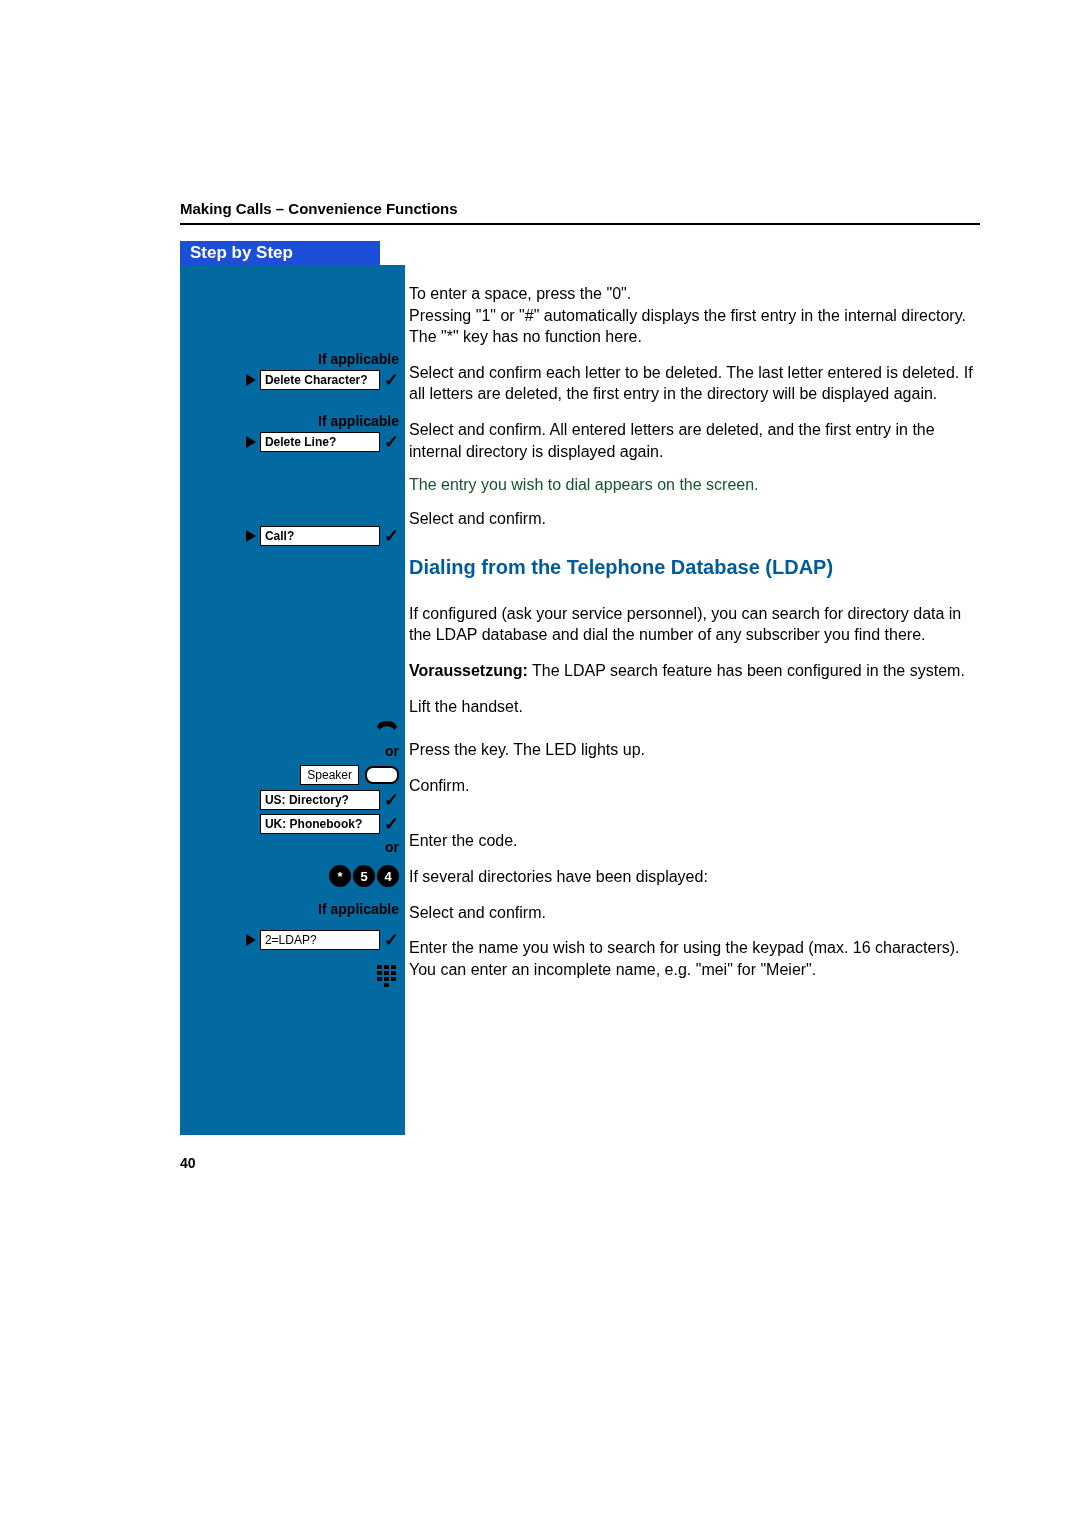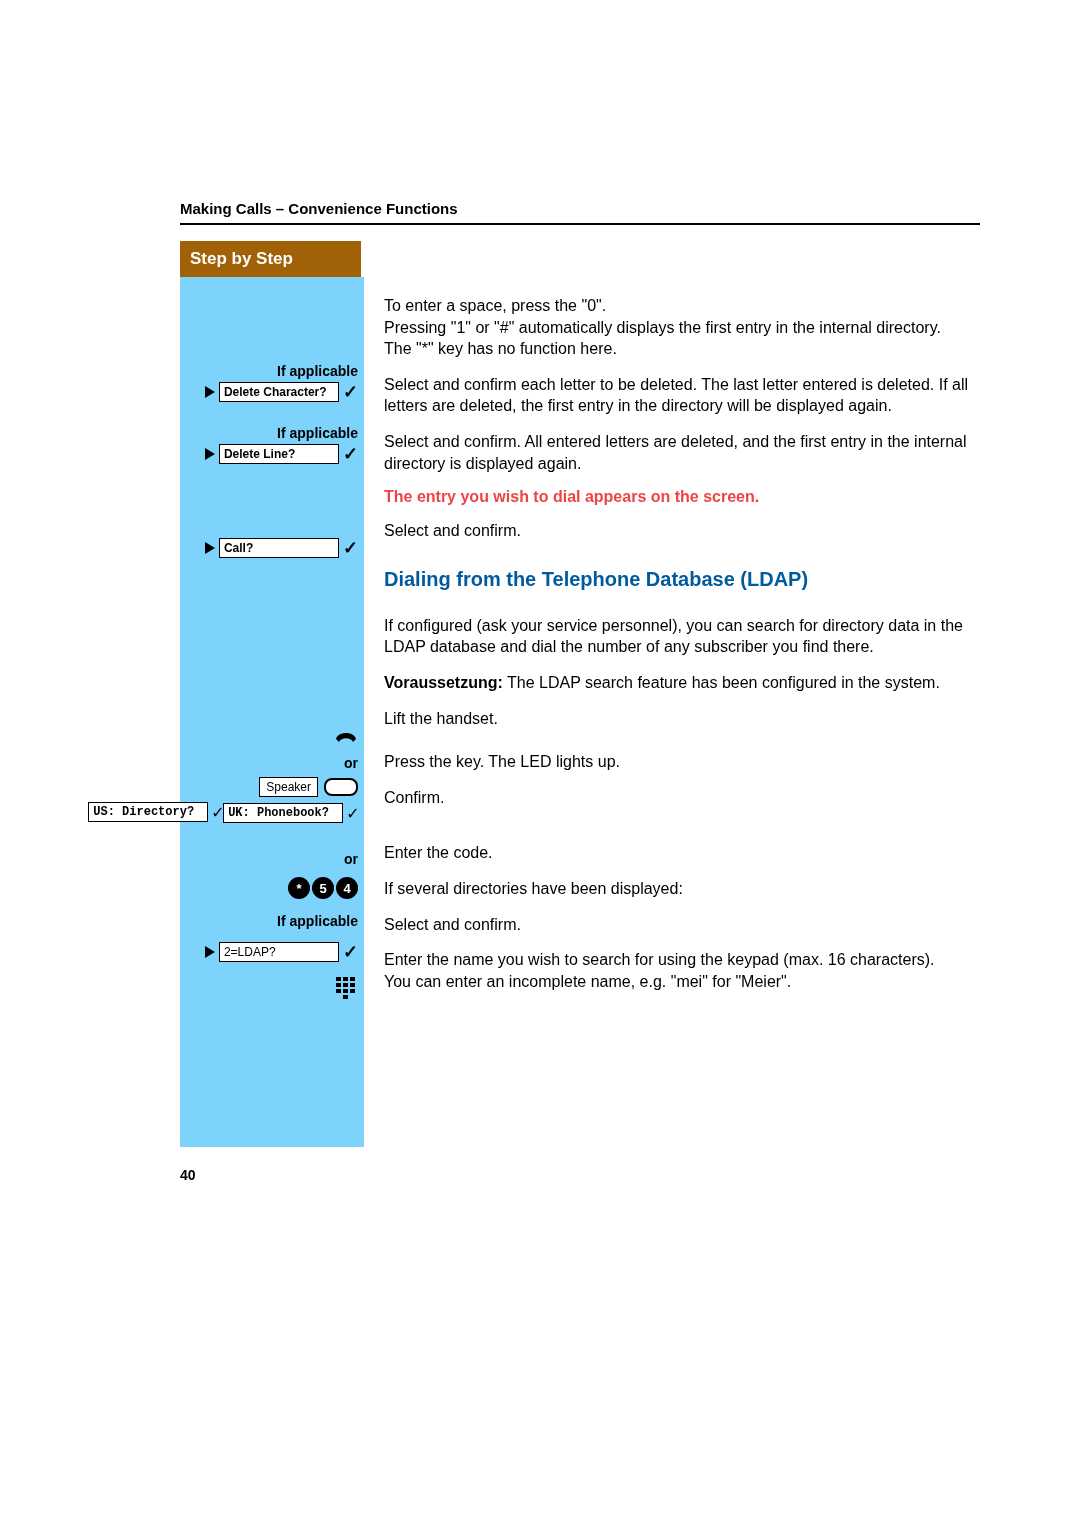--- a/index.html
+++ b/index.html
@@ -20,43 +20,43 @@
     font-weight: bold;
     color: #000;
     margin-bottom: 6px;
   }
   .header-rule {
     border: none;
     border-top: 2px solid #000;
     margin: 0 0 16px 0;
   }
   .step-header {
-    background: #a16207;
+    background: #1d4ed8;
     color: #fff;
     font-weight: bold;
     font-size: 17px;
-    padding: 8px 10px;
-    width: 181px;
+    padding: 2px 10px;
+    width: 200px;
     box-sizing: border-box;
   }
   .content-area {
     display: flex;
     flex-direction: row;
   }
   .left-col {
-    width: 184px;
-    background: #7dd3fc;
+    width: 225px;
+    background: #0369a1;
     box-sizing: border-box;
     position: relative;
     min-height: 870px;
     padding-bottom: 40px;
   }
   .right-col {
     flex: 1;
-    padding-left: 20px;
+    padding-left: 4px;
     box-sizing: border-box;
   }
   .left-row {
     position: absolute;
     right: 6px;
     display: flex;
     align-items: center;
     justify-content: flex-end;
     width: 190px;
   }
@@ -114,22 +114,22 @@
     border-radius: 8px;
     background: #fff;
     position: relative;
   }
   .body-text {
     font-size: 16px;
     line-height: 1.35;
     margin: 0 0 14px 0;
   }
   .section-heading-red {
-    color: #ef4444;
-    font-weight: bold;
+    color: #14532d;
+    font-weight: normal;
     font-size: 16px;
     margin: 10px 0 14px 0;
   }
   .section-heading-blue {
     color: #005a9e;
     font-weight: bold;
     font-size: 20px;
     margin: 26px 0 24px 0;
   }
   .handset-icon svg { width: 24px; height: 18px; }
@@ -221,21 +221,21 @@
         <span class="left-label-bold">or</span>
       </div>
 
       <div class="left-row" style="top:500px;">
         <div class="speaker-key">
           <span class="speaker-label menu-field-normal">Speaker</span>
           <span class="key-shape"></span>
         </div>
       </div>
 
-      <div class="left-row" style="top:524px; flex-direction:row; align-items:center; gap:0;font-family:Liberation Mono, monospace;">
+      <div class="left-row" style="top:524px; flex-direction:column; align-items:flex-end; gap:0;">
         <div class="menu-box" style="margin-bottom:2px;">
           <span class="menu-field">US: Directory?</span>
           <span class="check">✓</span>
         </div>
         <div class="menu-box">
           <span class="menu-field">UK: Phonebook?</span>
           <span class="check">✓</span>
         </div>
       </div>
 

